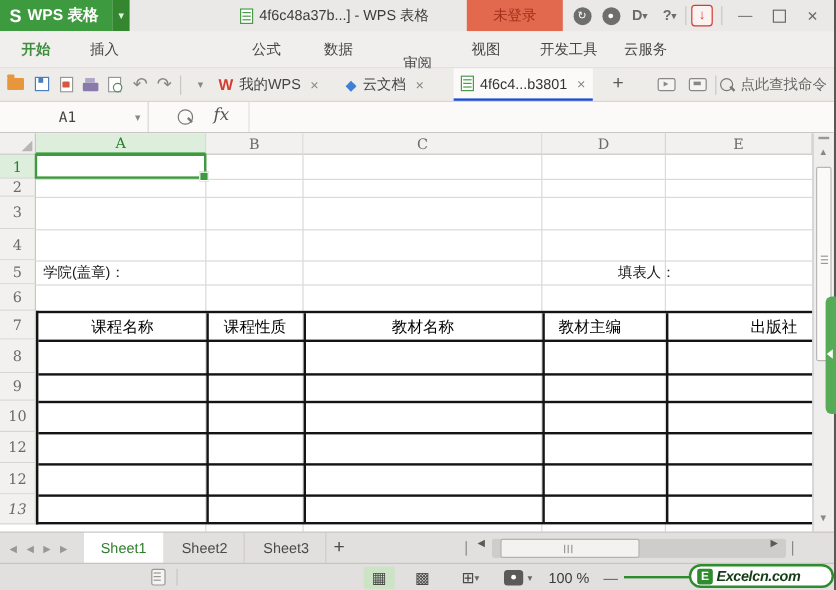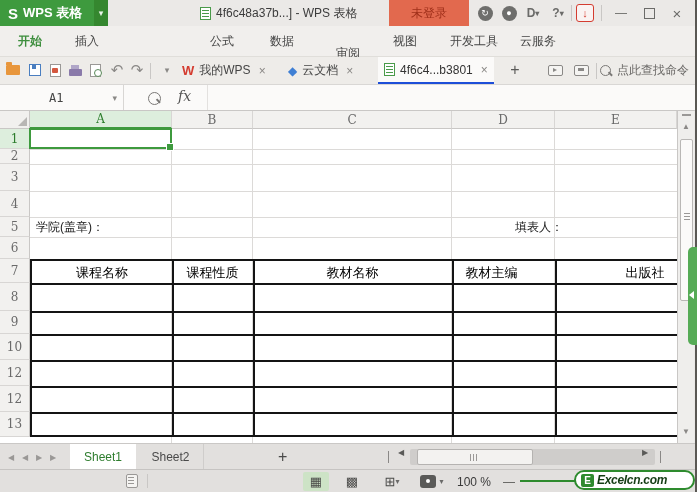--- a/index.html
+++ b/index.html
@@ -265,21 +265,21 @@
     <div class="rowhdr abs" style="top:53px;height:27px;">3</div>
     <div class="rowhdr abs" style="top:80px;height:26px;">4</div>
     <div class="rowhdr abs" style="top:106px;height:20px;">5</div>
     <div class="rowhdr abs" style="top:126px;height:22px;">6</div>
     <div class="rowhdr abs" style="top:148px;height:24px;">7</div>
     <div class="rowhdr abs" style="top:172px;height:28px;">8</div>
     <div class="rowhdr abs" style="top:200px;height:23px;">9</div>
     <div class="rowhdr abs" style="top:223px;height:26px;">10</div>
     <div class="rowhdr abs" style="top:249px;height:26px;">12</div>
     <div class="rowhdr abs" style="top:275px;height:26px;">12</div>
-    <div class="rowhdr abs" style="top:301px;height:25px;">13</div>
+    <div class="rowhdr abs" style="top:301px;height:25px;font-style:italic;">13</div>
 
     <div class="vgrid abs" style="left:171px;"></div>
     <div class="vgrid abs" style="left:252px;"></div>
     <div class="vgrid abs" style="left:451px;"></div>
     <div class="vgrid abs" style="left:554px;"></div>
     <div class="hgrid abs" style="top:38px;"></div>
     <div class="hgrid abs" style="top:53px;"></div>
     <div class="hgrid abs" style="top:80px;"></div>
     <div class="hgrid abs" style="top:106px;"></div>
     <div class="hgrid abs" style="top:126px;"></div>
@@ -329,20 +329,21 @@
         <span>◀</span>
       </div>
     <div class="navarr abs" style="left:36px;">
         <span>▶</span>
       </div>
     <div class="navarr abs" style="left:50px;">
         <span>▶</span>
       </div>
     <div class="stab active abs" style="left:70px;">Sheet1</div>
     <div class="stab abs" style="left:138px;">Sheet2</div>
+    <div class="stab abs" style="left:206px;">Sheet3</div>
     <div id="addsheet" class="abs">+</div>
     <div class="hsplit abs" style="left:388px;top:7px;"></div>
     <div class="harr abs" style="left:398px;"><span>◀</span></div>
     <div id="htrack" class="abs"></div>
     <div id="hthumb" class="abs">
         <span class="griph"></span>
       </div>
     <div class="harr abs" style="left:642px;"><span>▶</span></div>
     <div class="hsplit abs" style="left:660px;top:7px;"></div>
   </div>

